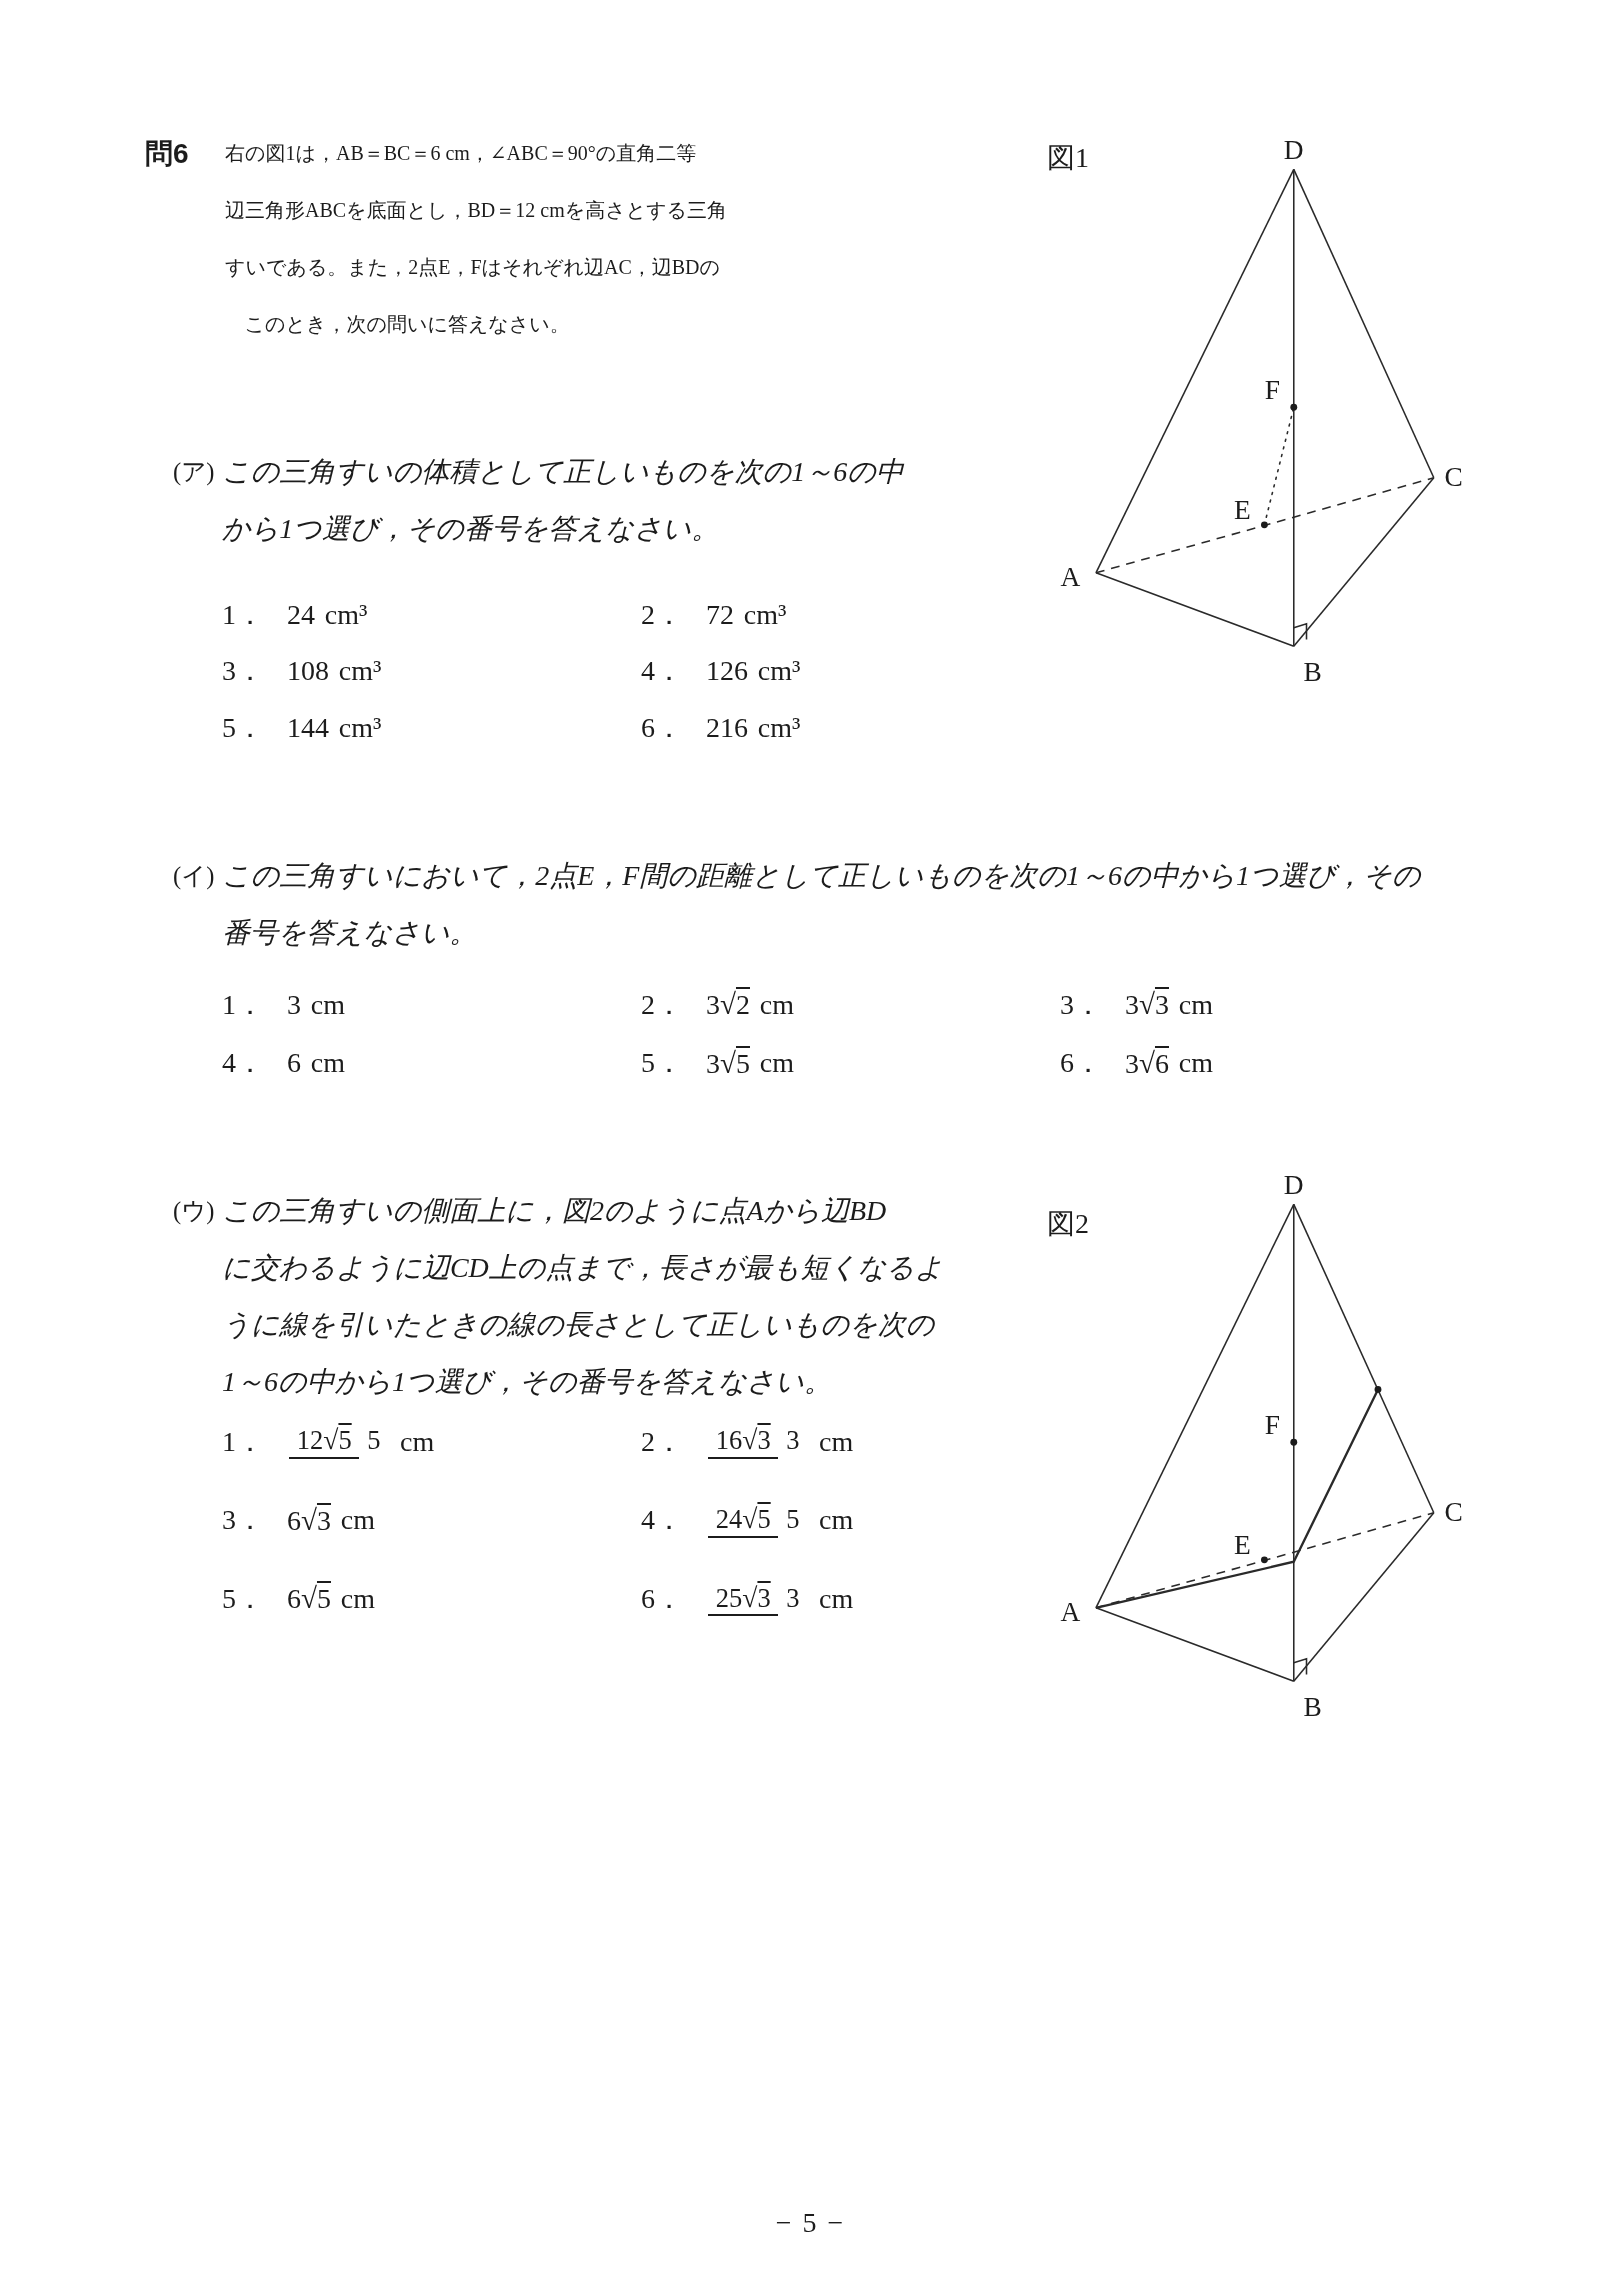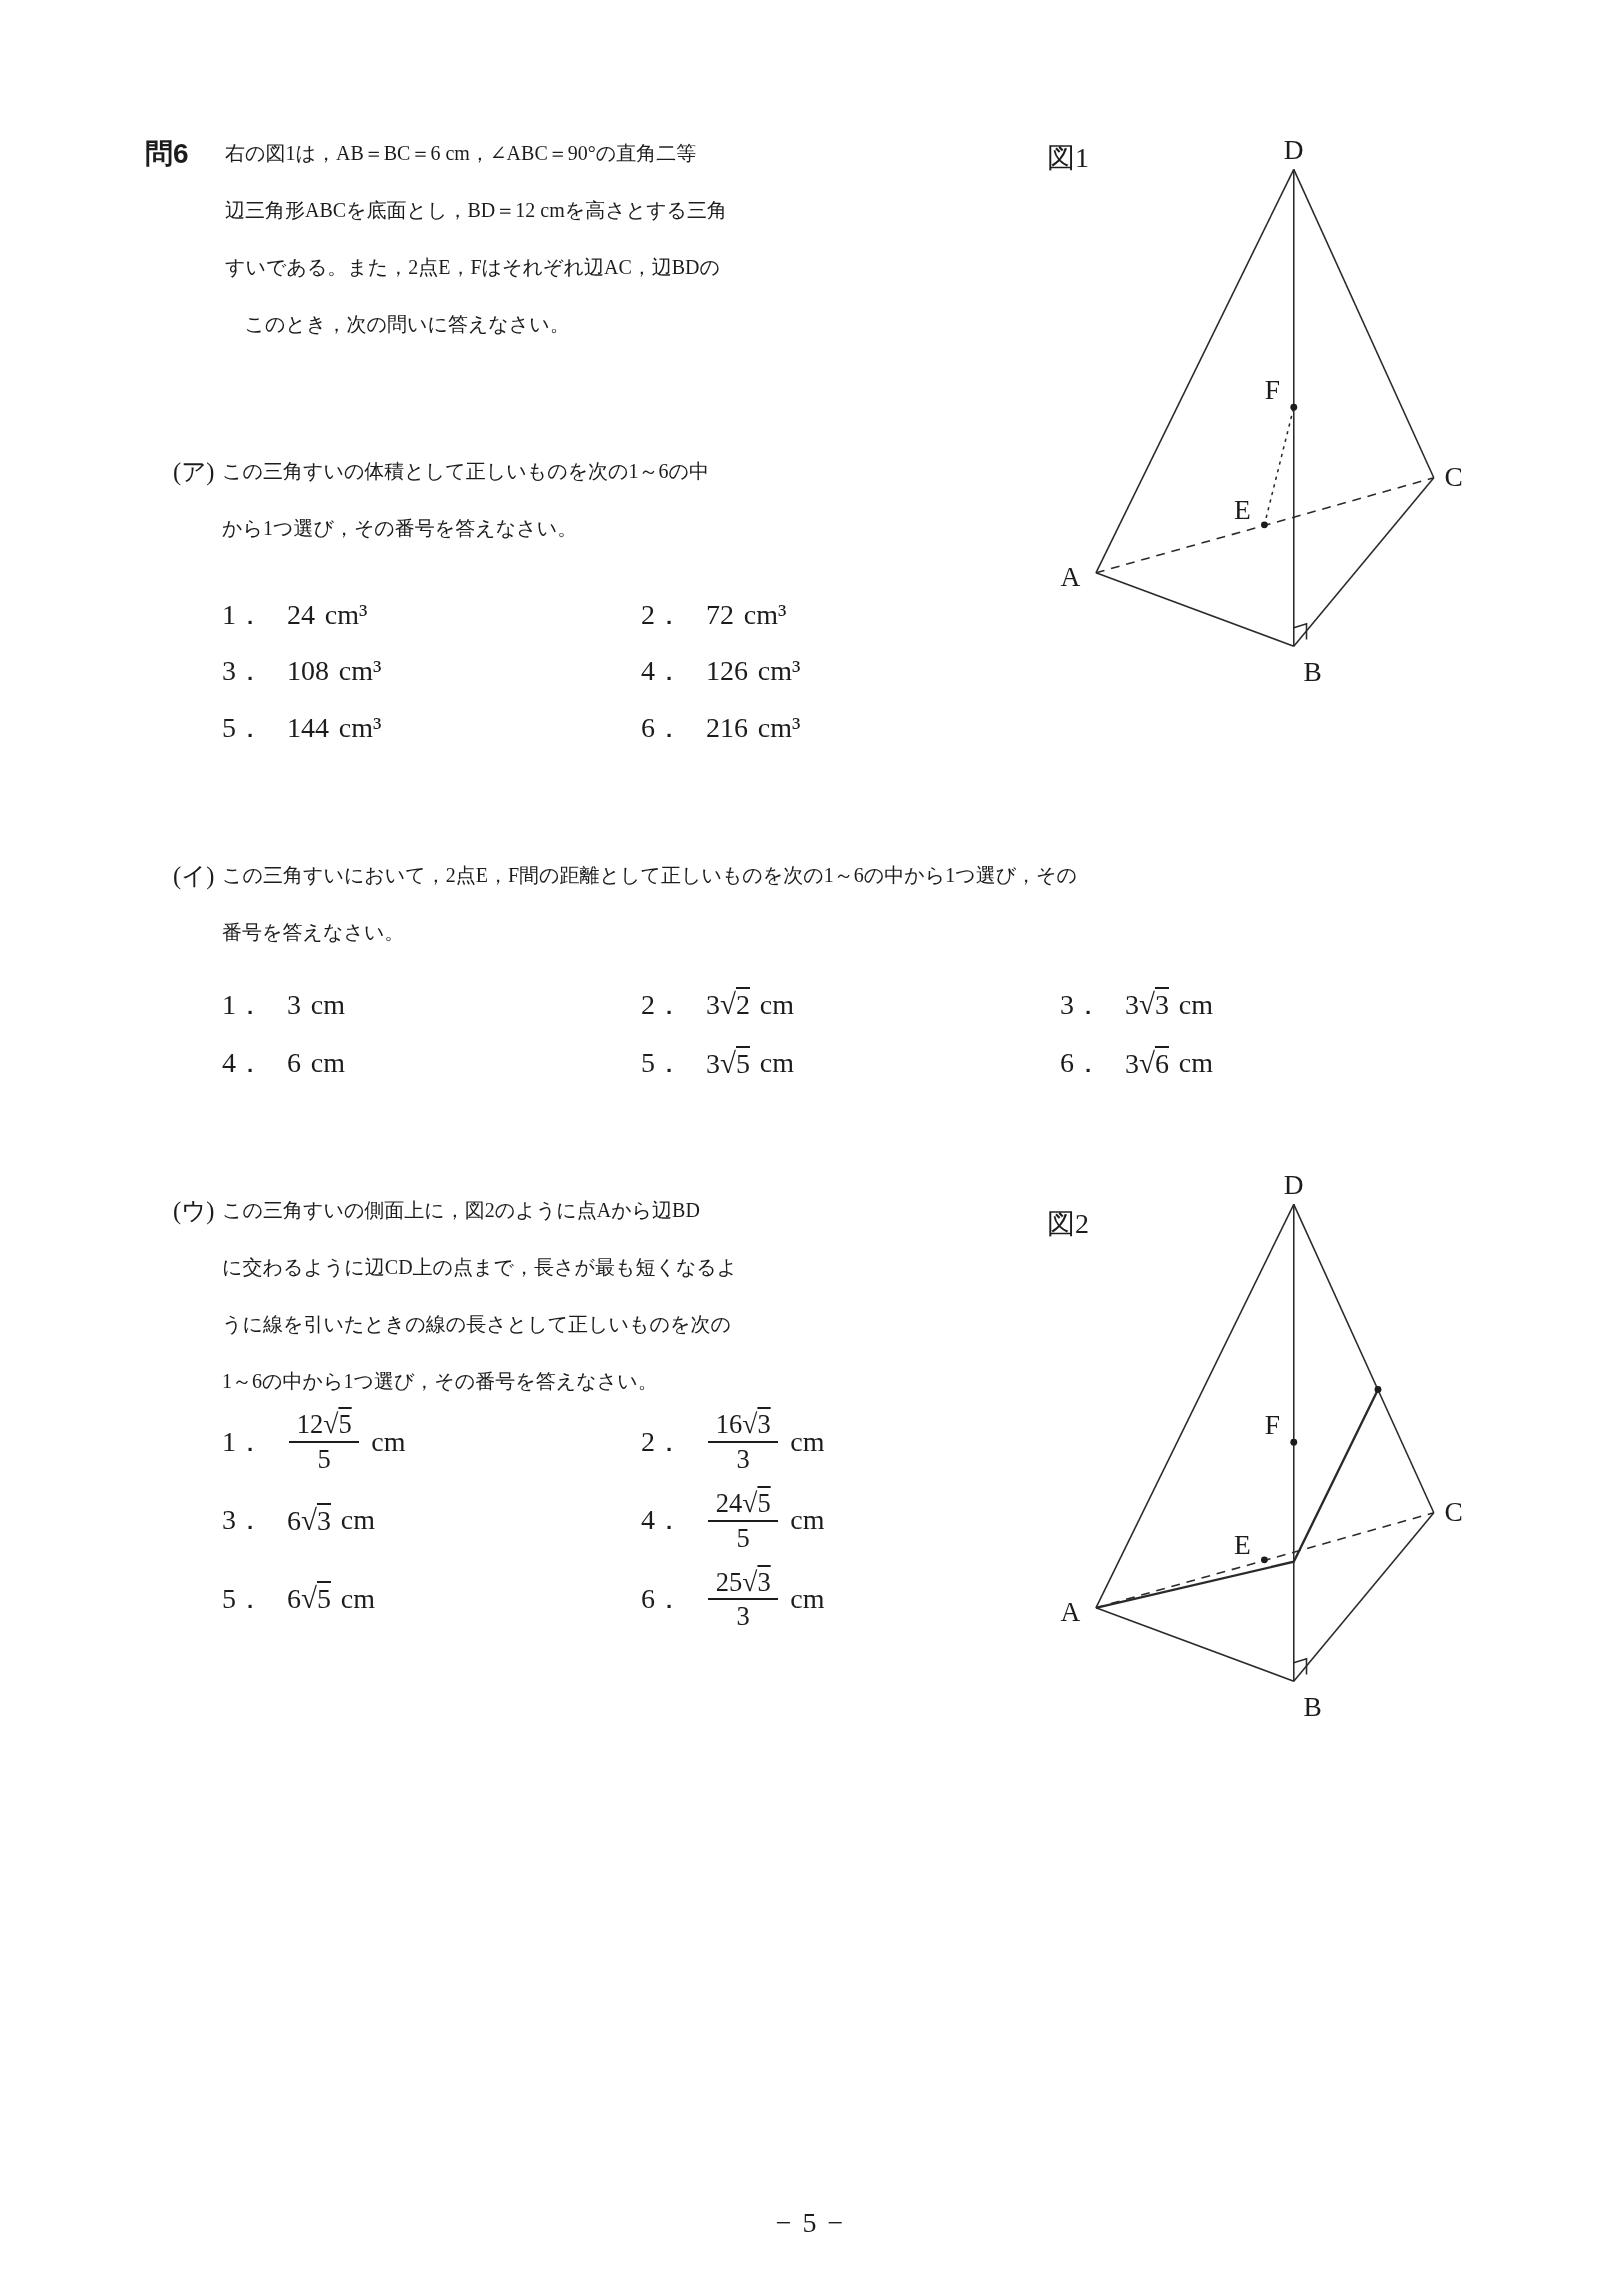--- a/index.html
+++ b/index.html
@@ -22,34 +22,34 @@
   .q-body{font-size:20px;line-height:57px;white-space:nowrap;}
   .q-body .indent{padding-left:19.6px;}
   
   .part{display:flex;}
   .part-a{left:173px;top:443px;width:931px;}
   .part-i{left:173px;top:847px;width:1372px;}
   .part-u{left:173px;top:1182px;width:931px;}
   .p-marker{
     width:49px;flex:0 0 49px;font-size:24.5px;line-height:57px;
   }
-  .p-body{font-size:20px;line-height:57px;white-space:nowrap;}
+  .p-body{font-size:28px;line-height:57px;white-space:nowrap;font-style:italic;}
   
   .opts{display:grid;}
   .opts-a{left:222px;top:596px;grid-template-columns:419px 419px;row-gap:19.6px;}
   .opts-i{left:222px;top:986px;grid-template-columns:419px 419px 412px;row-gap:21.6px;}
   .opts-u{left:222px;top:1409px;grid-template-columns:419px 419px;row-gap:13.7px;}
   .opt{display:flex;align-items:center;font-size:28px;height:37px;}
   .opts-u .opt{height:65px;}
   .opt-no{width:65px;flex:0 0 65px;}
   .opt-val{white-space:nowrap;}
   .opt-unit{margin-left:9.8px;white-space:nowrap;}
   .rt{font-size:1.04em;}
   .rad{text-decoration:overline;text-decoration-thickness:1.5px;}
-  .frac{display:inline-flex;flex-direction:column;align-items:center;vertical-align:middle;margin:0 2px;font-size:26.5px;line-height:1.15;}
+  .frac{display:inline-flex;flex-direction:row;vertical-align:middle;margin:0 2px;font-size:26.5px;line-height:1.15;}
   .frac-num{padding:0 7.8px 1px;border-bottom:2px solid #1c1c1c;}
   .frac-den{padding:1px 7.8px 0;}
   
   .fig-caption{font-size:28px;}
   .cap1{left:1047px;top:139px;}
   .cap2{left:1047px;top:1174px;margin-top:31px;}
   svg{display:block;}
   svg line, svg path, svg polyline{stroke:#2a2a2a;stroke-width:1.6;fill:none;}
   svg .dash{stroke-dasharray:9 7;}
   svg .dotline{stroke-dasharray:2 6;stroke-linecap:round;}

